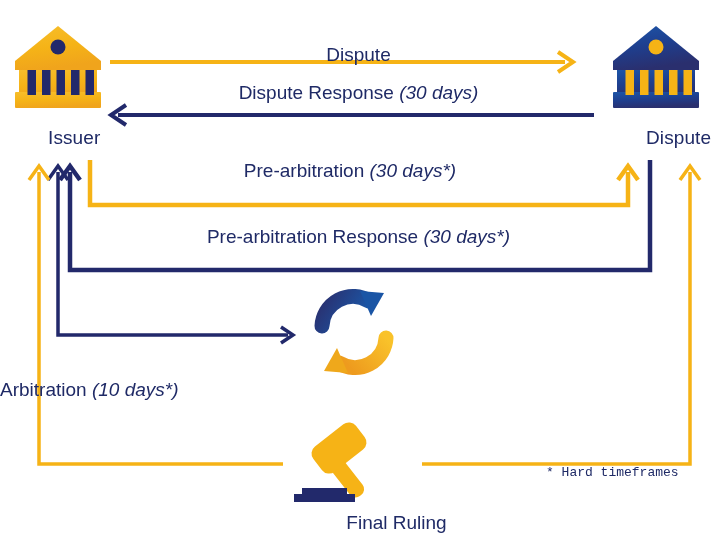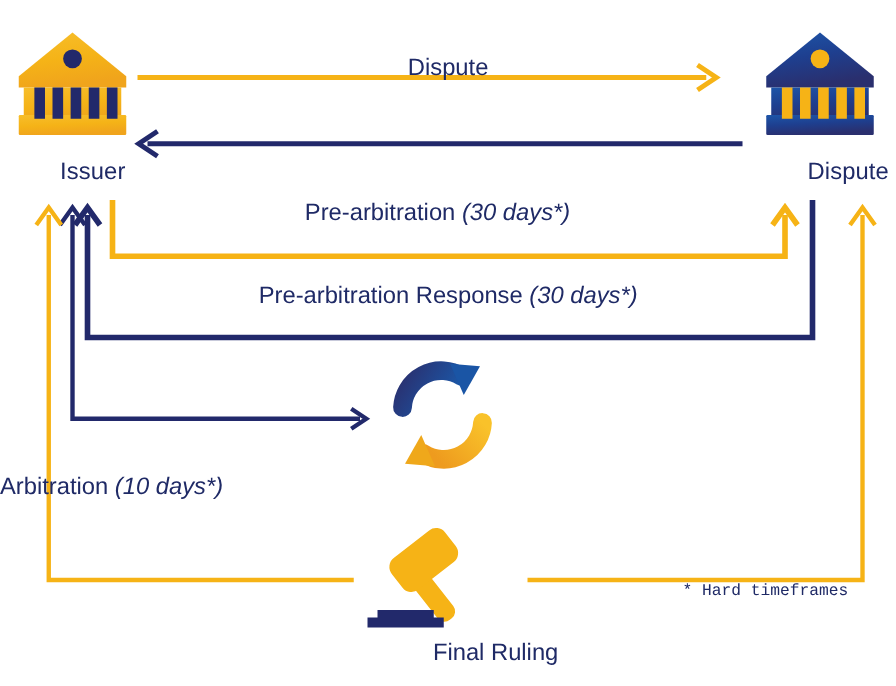--- a/index.html
+++ b/index.html
@@ -139,20 +139,24 @@
   </svg>
 
   <div class="lbl node-label" style="left:16px; top:127px;">Issuer</div>
 
   <div class="lbl node-label" style="left:614px; top:127px;">Dispute</div>
 
   <div class="lbl flow-label" style="left:0; top:44px; width:717px; text-align:center;">
     <span>Dispute</span>
   </div>
 
+  <div class="lbl flow-label" style="left:0; top:82px; width:717px; text-align:center;">
+    <span>Dispute Response</span>
+    <span class="ital">(30 days)</span>
+  </div>
 
   <div class="lbl flow-label" style="left:0; top:160px; width:700px; text-align:center;">
     <span>Pre-arbitration</span>
     <span class="ital">(30 days*)</span>
   </div>
 
   <div class="lbl flow-label" style="left:0; top:226px; width:717px; text-align:center;">
     <span>Pre-arbitration Response</span>
     <span class="ital">(30 days*)</span>
   </div>

